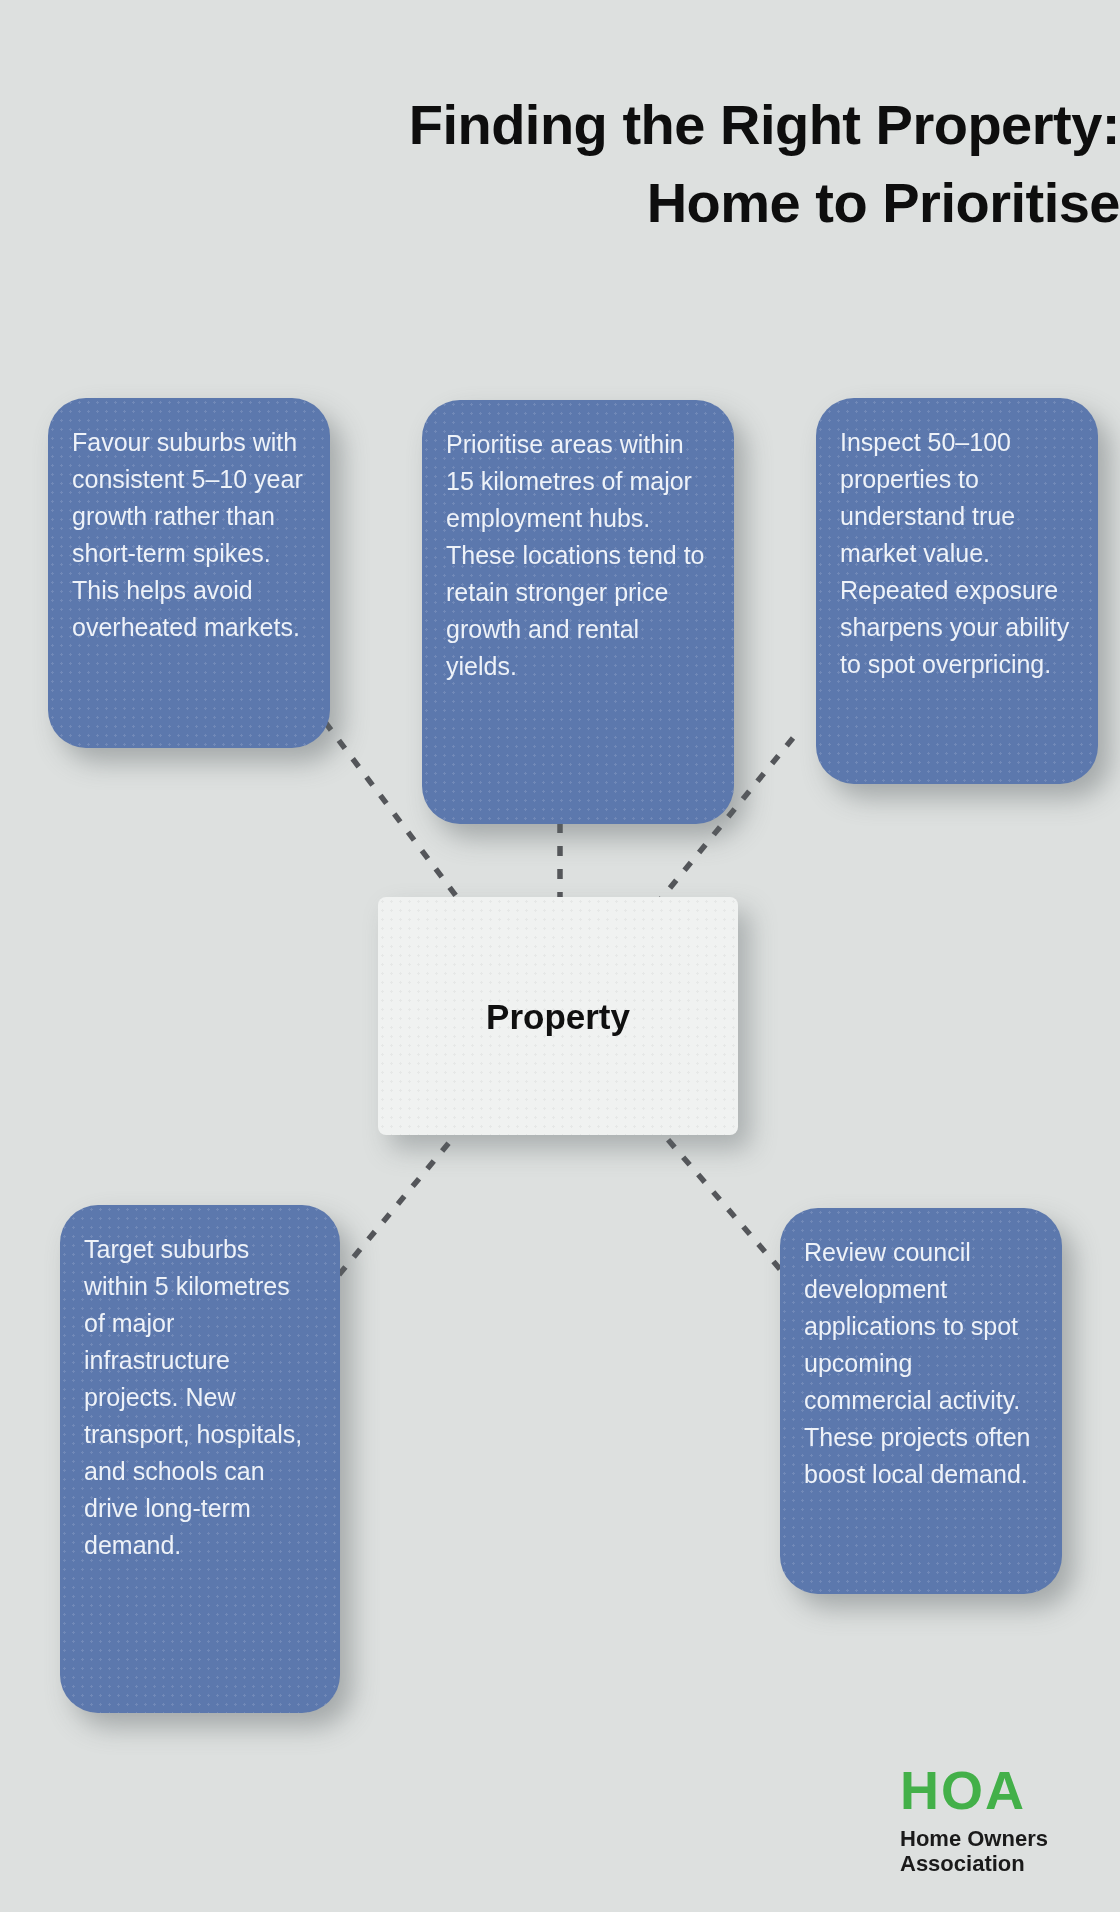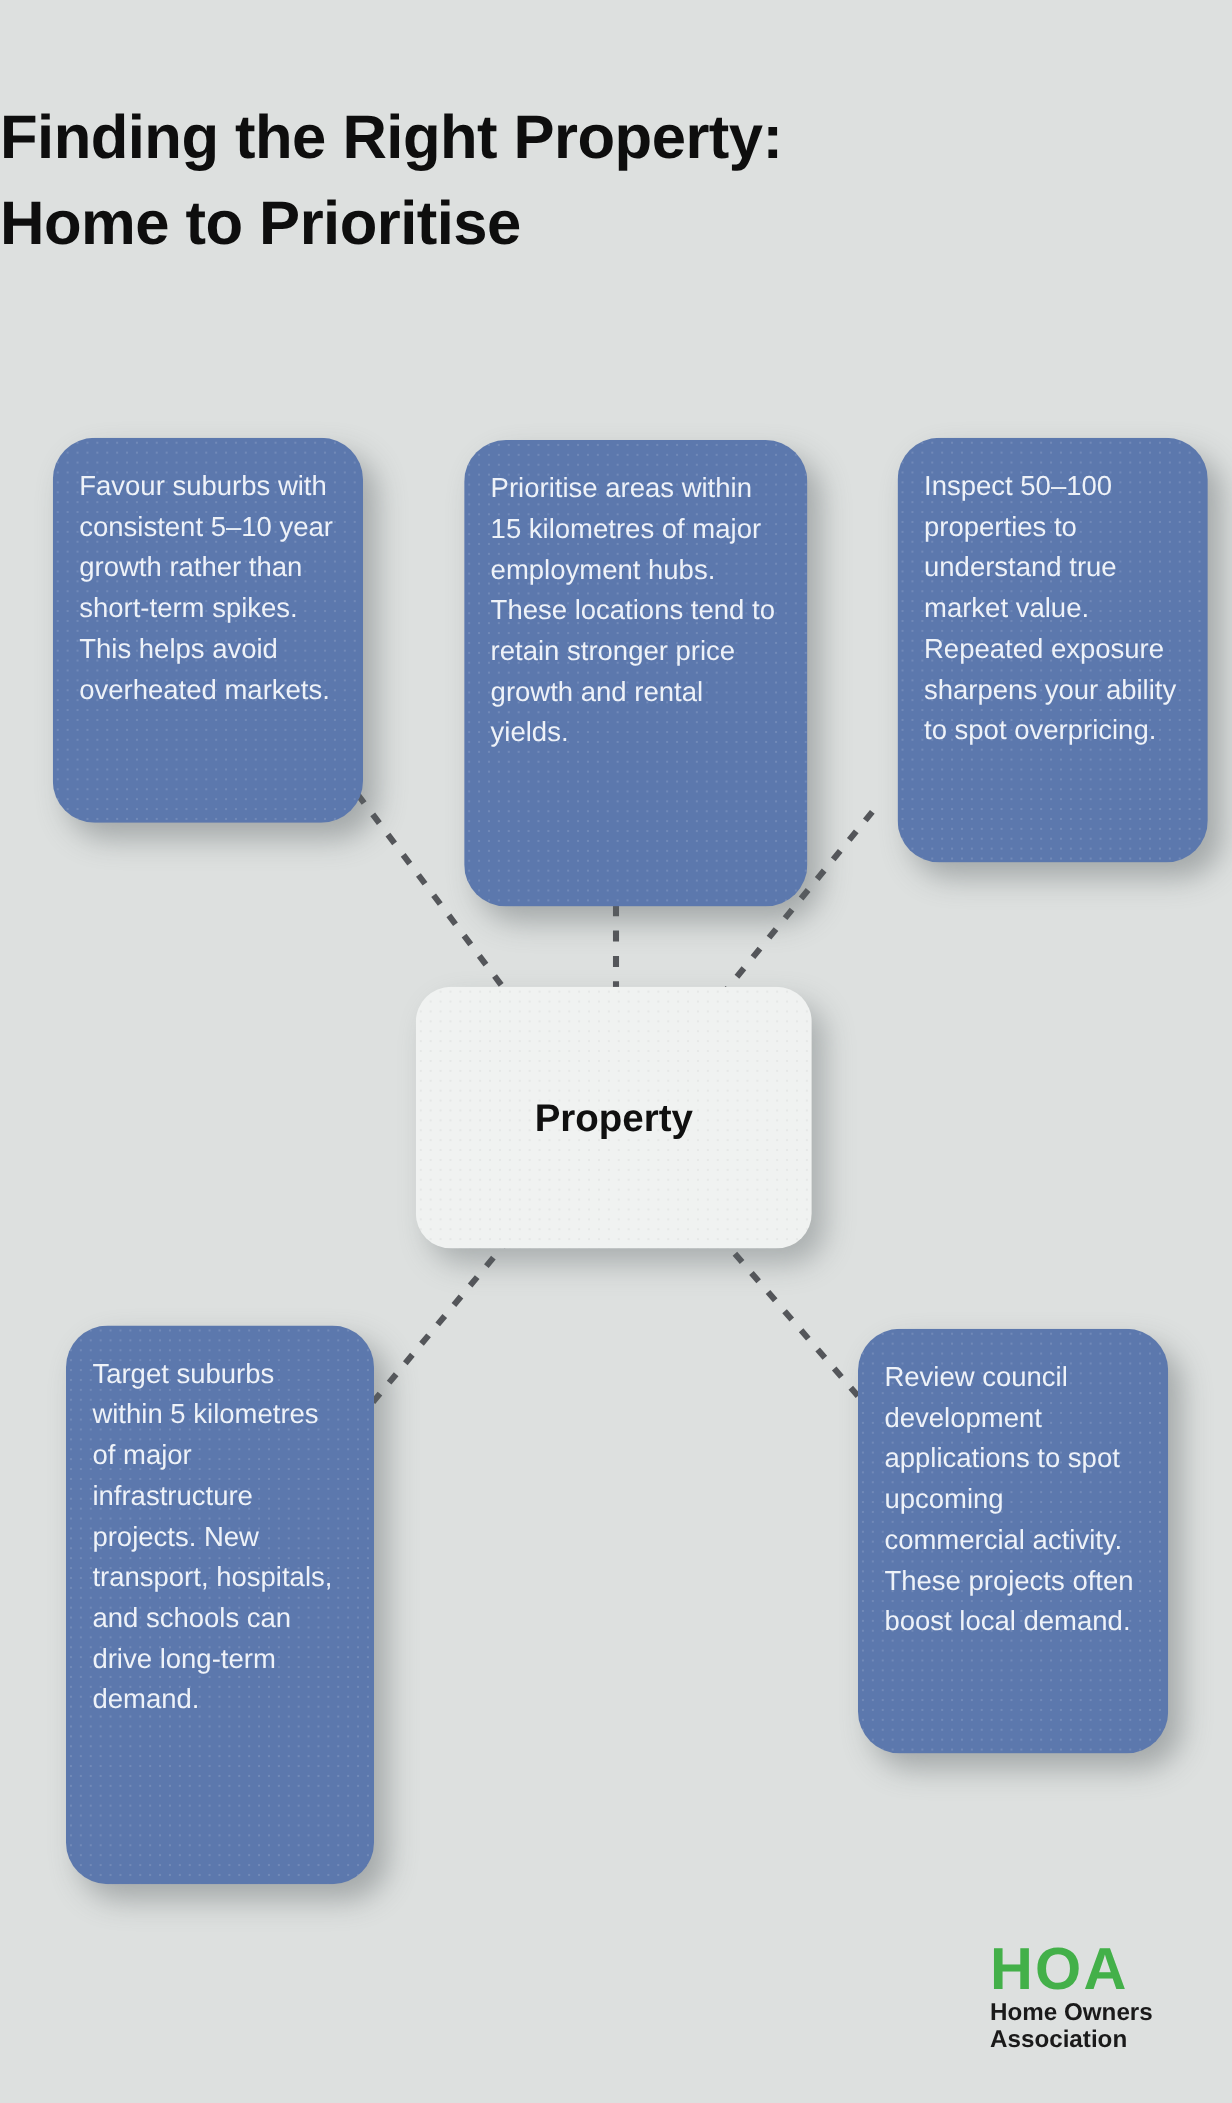--- a/index.html
+++ b/index.html
@@ -5,21 +5,21 @@
   html,body{margin:0;padding:0;}
   body{font-family:"Liberation Sans",sans-serif;}
   .canvas{
     position:relative;
     width:1120px;height:1912px;
     background:var(--background,#dde0df);
     overflow:hidden;
   }
   .title{
     position:absolute;top:86px;left:0;width:100%;
-    text-align:left;
+    text-align:right;
     color:var(--title-text,#0e0e0e);
     font-size:56px;font-weight:700;line-height:78px;
     letter-spacing:-0.5px;
   }
   .title span{display:block;}
   .connectors{
     position:absolute;left:0;top:0;width:1120px;height:1912px;
     z-index:1;
   }
   .connectors line{
@@ -43,37 +43,37 @@
   .card-tm{left:422px;top:400px;width:312px;height:424px;}
   .card-tr{left:780px;top:398px;width:282px;height:386px;margin-left:36px;}
   .card-bl{left:60px;top:1205px;width:280px;height:508px;}
   .card-br{left:780px;top:1208px;width:282px;height:386px;}
   .center-node{
     position:absolute;z-index:3;
     left:378px;top:897px;width:360px;height:238px;
     background-color:var(--center-fill,#f0f2f1);
     background-image:radial-gradient(rgba(0,0,0,0.045) 1px, transparent 1.3px);
     background-size:9px 9px;
-    border-radius:32px;
+    border-radius:8px;
     box-shadow:12px 14px 26px rgba(96,102,105,0.4);
     display:flex;flex-direction:column;align-items:center;justify-content:center;
     color:#101010;font-size:35px;font-weight:700;line-height:47px;
     text-align:center;
   }
   .logo{
     position:absolute;z-index:2;
     left:900px;top:1764px;
   }
   .logo-acronym{
     color:var(--logo-green,#43b049);
     font-size:54px;font-weight:800;line-height:52px;
     letter-spacing:2px;
   }
   .logo-name{
-    margin-top:0;
+    margin-top:10px;
     color:var(--logo-text,#1a1a1a);
     font-size:22px;font-weight:700;line-height:25px;
   }
   .logo-name span{display:block;}
 </style>
 </head>
 <body>
 
 <div class="canvas">
 

